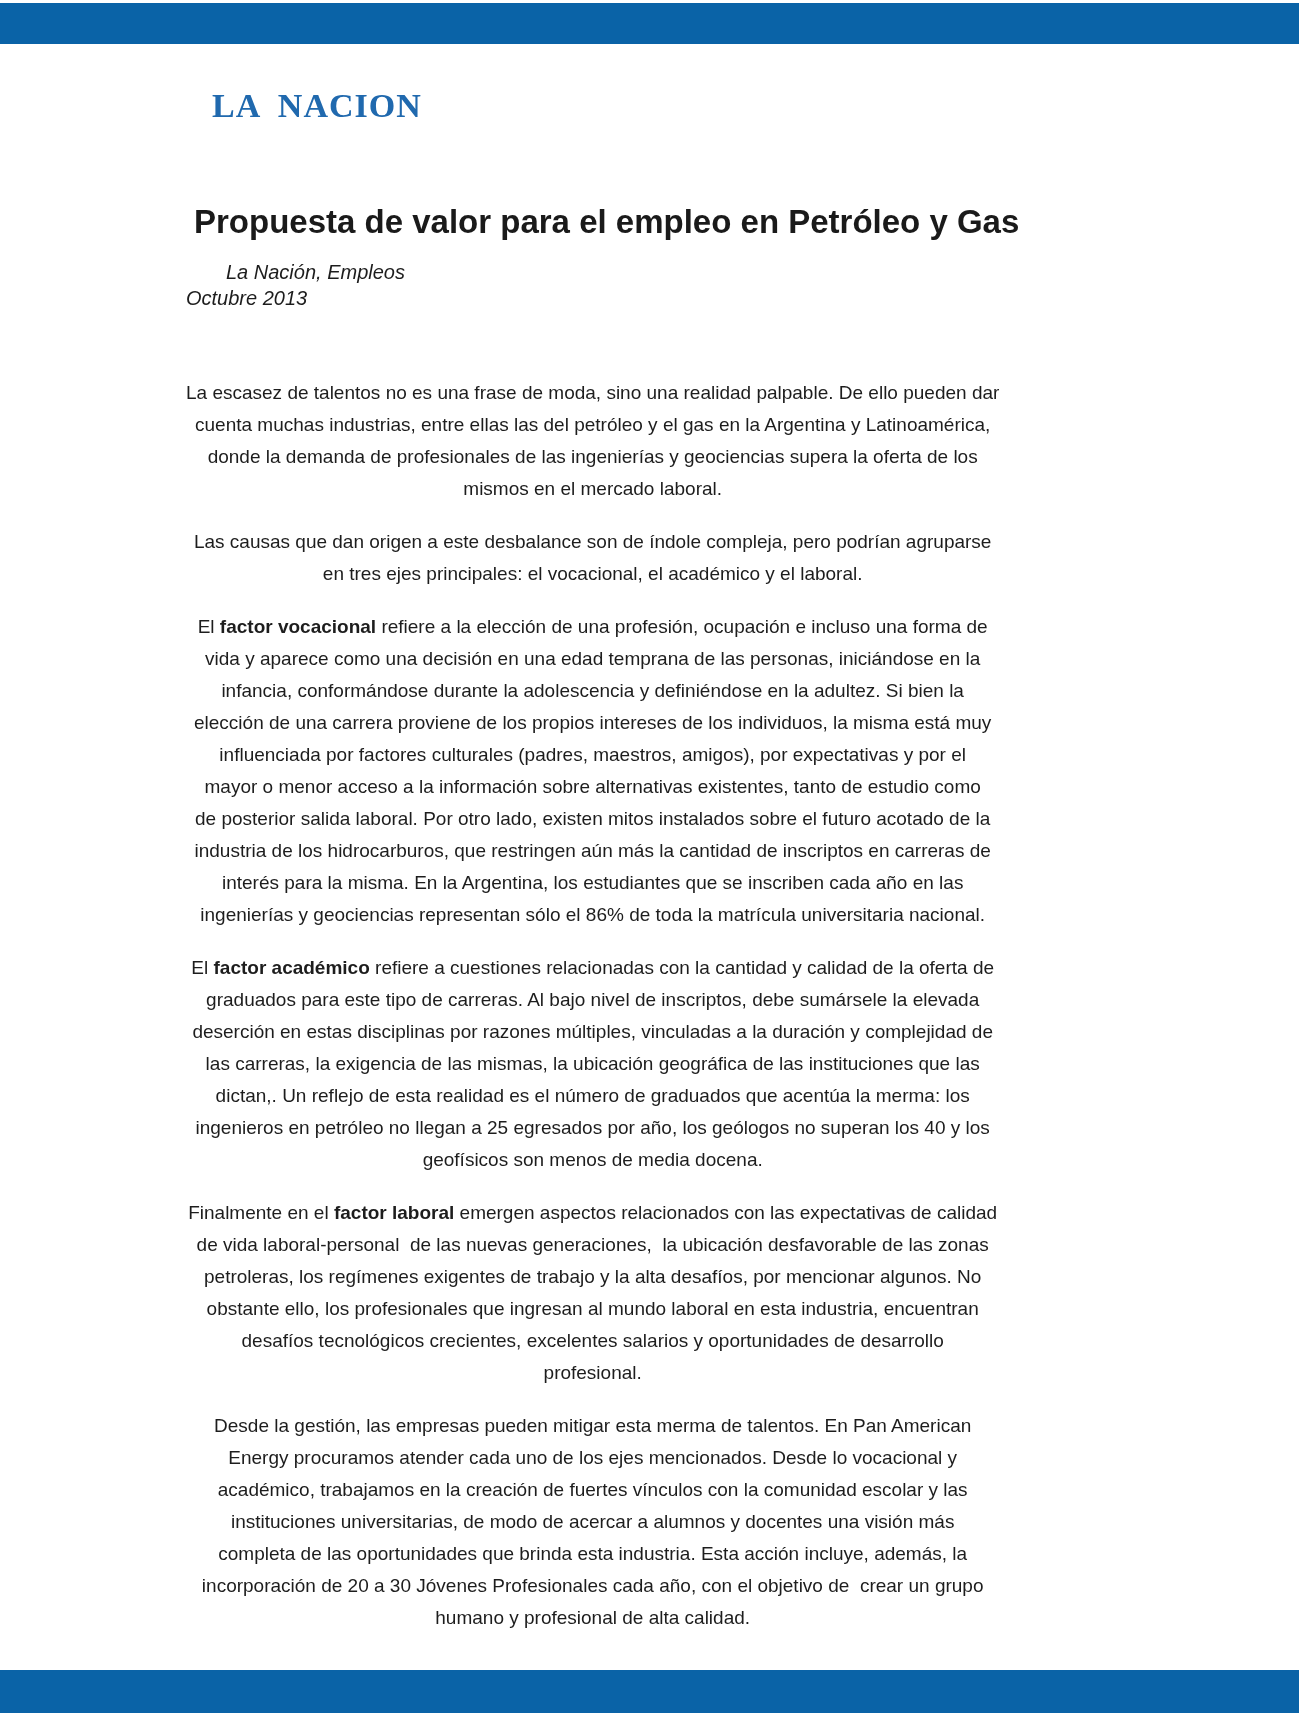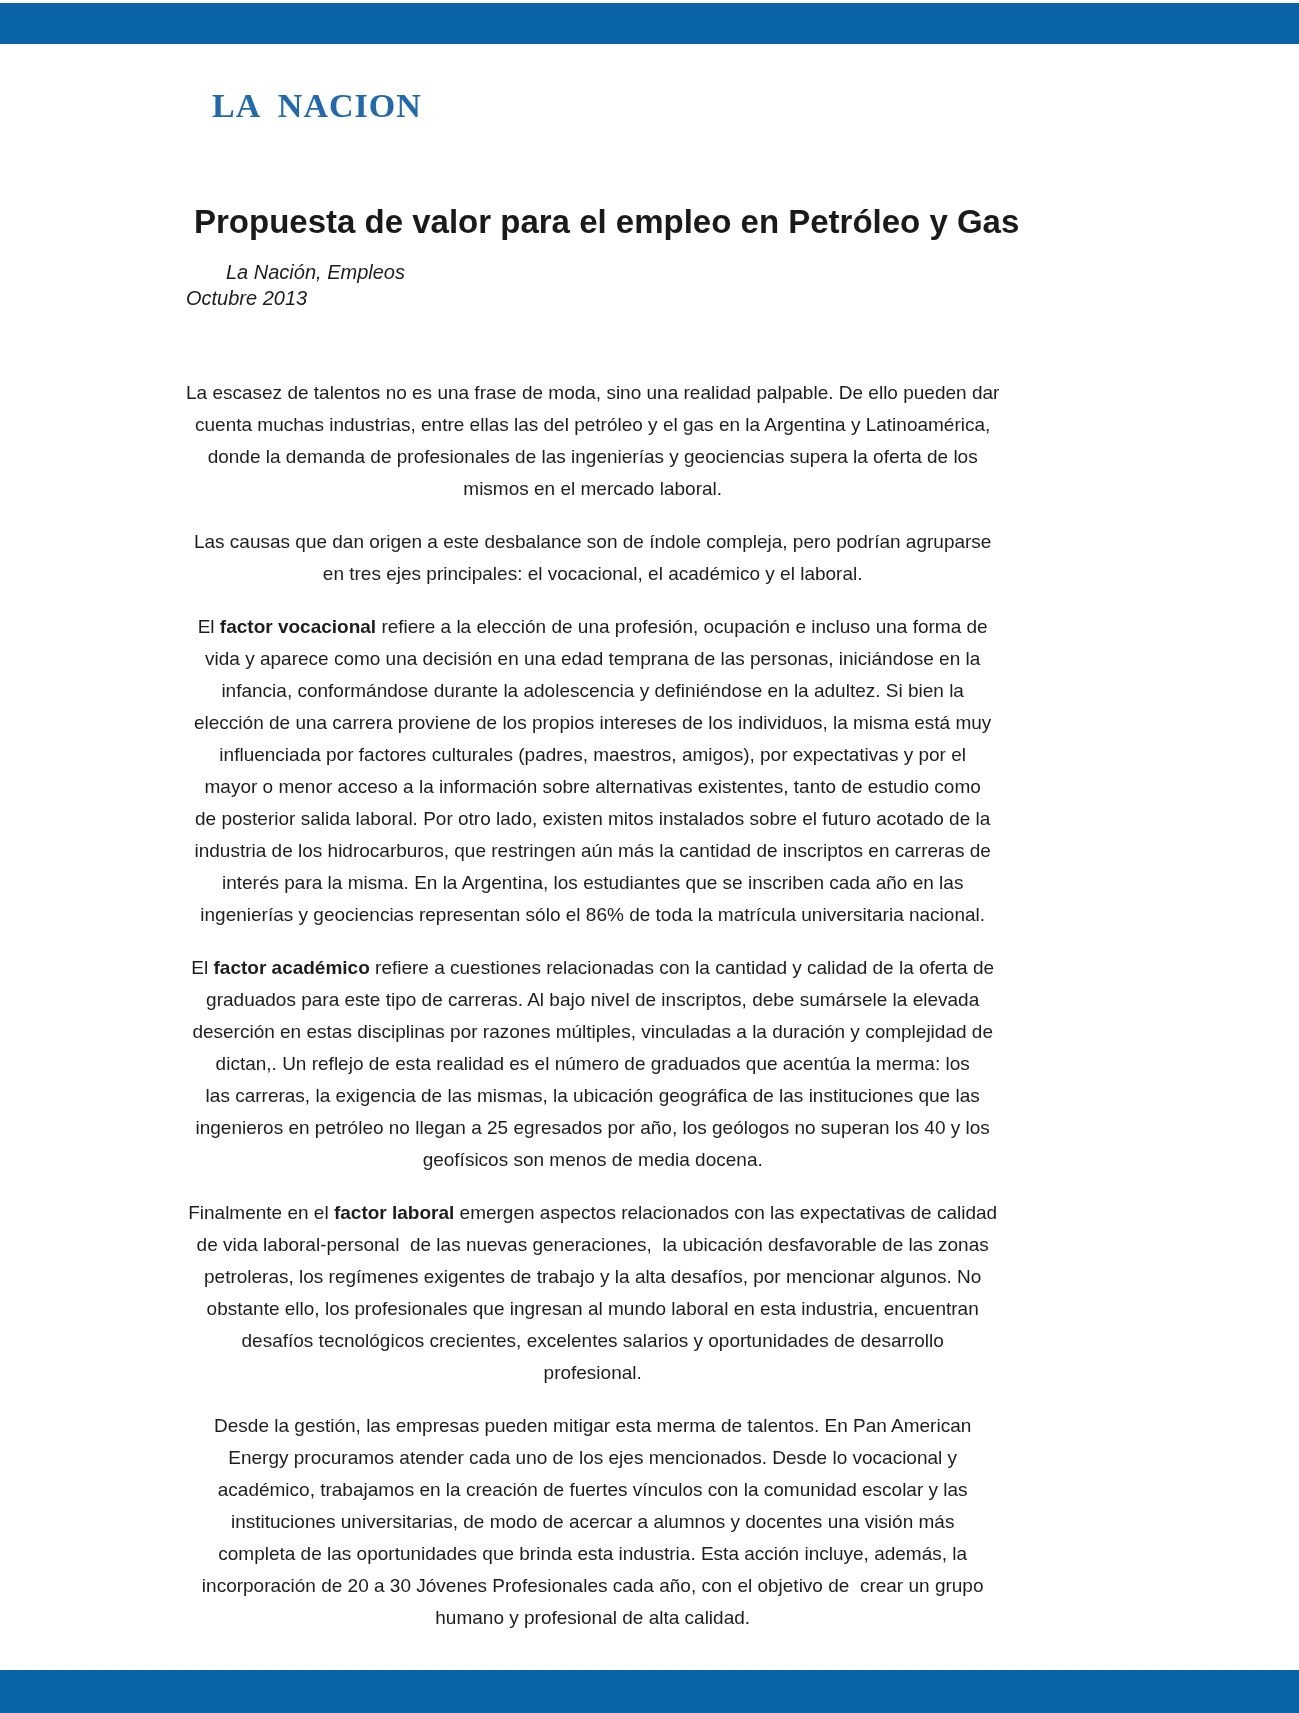--- a/index.html
+++ b/index.html
@@ -119,22 +119,22 @@
           <div class="line"><span>mayor o menor acceso a la información sobre alternativas existentes, tanto de estudio como</span></div>
           <div class="line"><span>de posterior salida laboral. Por otro lado, existen mitos instalados sobre el futuro acotado de la</span></div>
           <div class="line"><span>industria de los hidrocarburos, que restringen aún más la cantidad de inscriptos en carreras de</span></div>
           <div class="line"><span>interés para la misma. En la Argentina, los estudiantes que se inscriben cada año en las</span></div>
           <div class="line"><span>ingenierías y geociencias representan sólo el 86% de toda la matrícula universitaria nacional.</span></div>
         </div>
         <div class="paragraph">
           <div class="line"><span>El </span><span class="b">factor académico</span><span> refiere a cuestiones relacionadas con la cantidad y calidad de la oferta de</span></div>
           <div class="line"><span>graduados para este tipo de carreras. Al bajo nivel de inscriptos, debe sumársele la elevada</span></div>
           <div class="line"><span>deserción en estas disciplinas por razones múltiples, vinculadas a la duración y complejidad de</span></div>
+          <div class="line"><span>las carreras, la exigencia de las mismas, la ubicación geográfica de las instituciones que las</span></div>
           <div class="line"><span>dictan,. Un reflejo de esta realidad es el número de graduados que acentúa la merma: los</span></div>
-          <div class="line"><span>las carreras, la exigencia de las mismas, la ubicación geográfica de las instituciones que las</span></div>
           <div class="line"><span>ingenieros en petróleo no llegan a 25 egresados por año, los geólogos no superan los 40 y los</span></div>
           <div class="line"><span>geofísicos son menos de media docena.</span></div>
         </div>
         <div class="paragraph">
           <div class="line"><span>Finalmente en el </span><span class="b">factor laboral</span><span> emergen aspectos relacionados con las expectativas de calidad</span></div>
           <div class="line"><span>de vida laboral-personal  de las nuevas generaciones,  la ubicación desfavorable de las zonas</span></div>
           <div class="line"><span>petroleras, los regímenes exigentes de trabajo y la alta desafíos, por mencionar algunos. No</span></div>
           <div class="line"><span>obstante ello, los profesionales que ingresan al mundo laboral en esta industria, encuentran</span></div>
           <div class="line"><span>desafíos tecnológicos crecientes, excelentes salarios y oportunidades de desarrollo</span></div>
           <div class="line"><span>profesional.</span></div>

